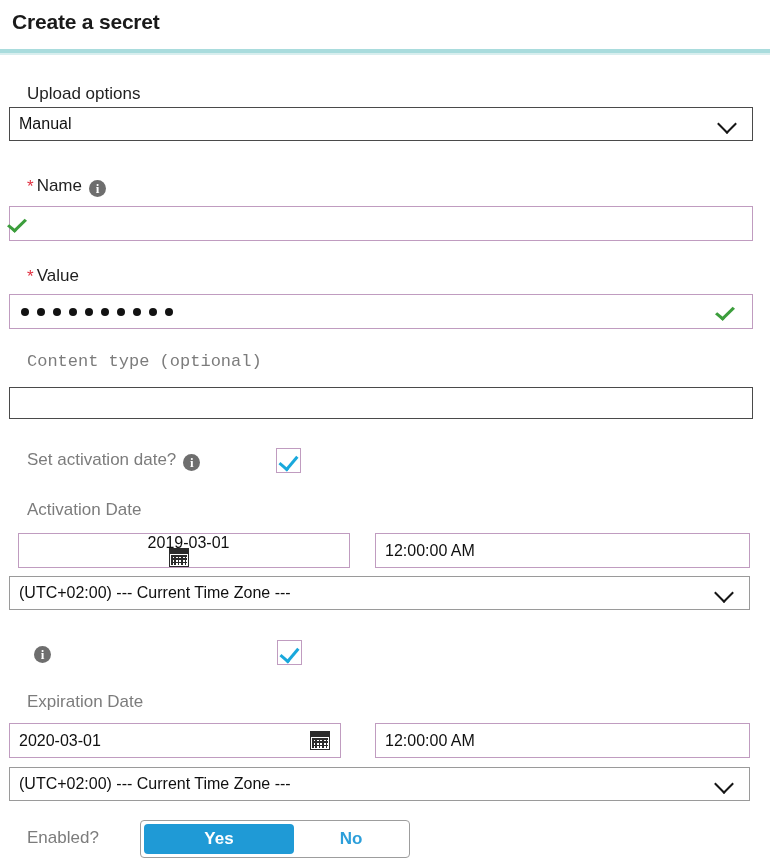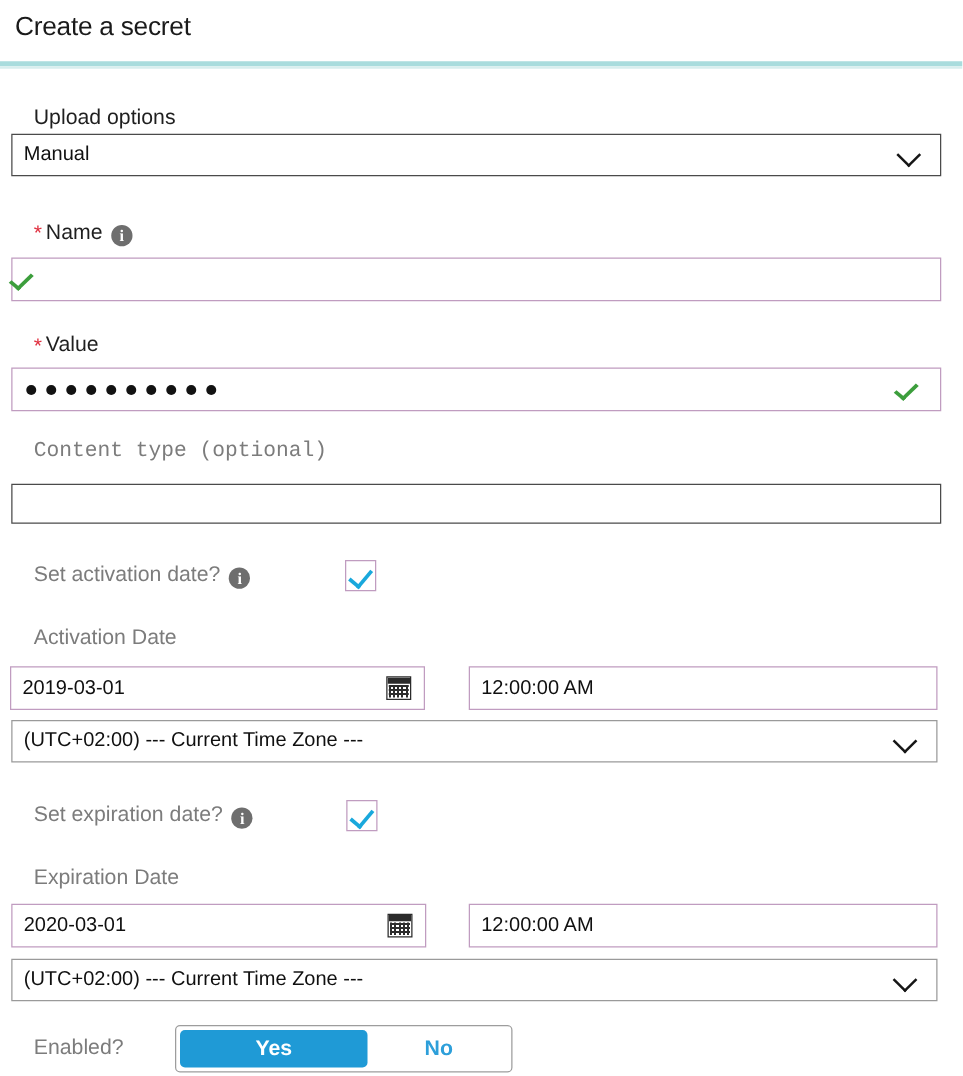--- a/index.html
+++ b/index.html
@@ -15,21 +15,21 @@
     overflow: hidden;
     -webkit-font-smoothing: antialiased;
   }
 
   
   .page-title {
     position: absolute;
     left: 12px;
     top: 10px;
     font-size: 21px;
-    font-weight: normal;
+    font-weight: bold;
     color: #1a1a1a;
     letter-spacing: -0.2px;
   }
   .title-rule {
     position: absolute;
     left: 0;
     top: 49px;
     width: 770px;
     height: 4px;
     background: #a9dcdd;
@@ -288,34 +288,34 @@
 <div class="field-label muted" style="left:11px; top:450px;">
   <span>Set activation date?</span><span class="info-icon">
       <span>i</span>
     </span>
 </div>
 <div class="checkbox" style="left:276px; top:448px;"></div>
 
 <div class="field-label muted" style="left:11px; top:500px;">
   <span>Activation Date</span>
 </div>
-<div class="ctrl border-mauve" style="left:8px; top:533px; width:332px; height:35px;">
+<div class="ctrl border-mauve" style="left:18px; top:533px; width:332px; height:35px;flex-direction:column;">
   <div class="val">2019-03-01</div>
   <div class="cal-icon"></div>
 </div>
 <div class="ctrl border-mauve" style="left:375px; top:533px; width:375px; height:35px;">
   <div class="val">12:00:00 AM</div>
 </div>
 <div class="ctrl border-gray" style="left:9px; top:576px; width:741px; height:34px;">
   <div class="val">(UTC+02:00)  ---  Current Time Zone  ---</div>
   <div class="chevron"></div>
 </div>
 
 <div class="field-label muted" style="left:11px; top:642px;">
-  <span>Set expiration date?</span><span class="info-icon">
+  <span class="info-icon">
       <span>i</span>
     </span>
 </div>
 <div class="checkbox" style="left:277px; top:640px;"></div>
 
 <div class="field-label muted" style="left:11px; top:692px;">
   <span>Expiration Date</span>
 </div>
 <div class="ctrl border-mauve" style="left:9px; top:723px; width:332px; height:35px;">
   <div class="val">2020-03-01</div>

